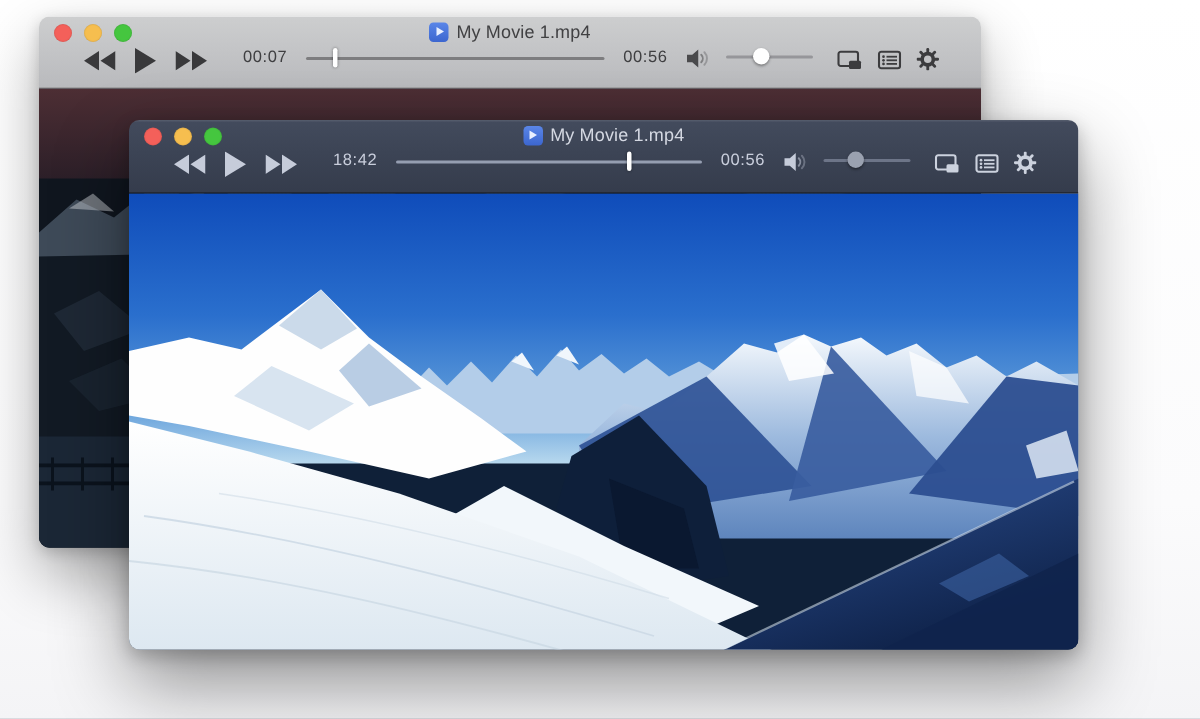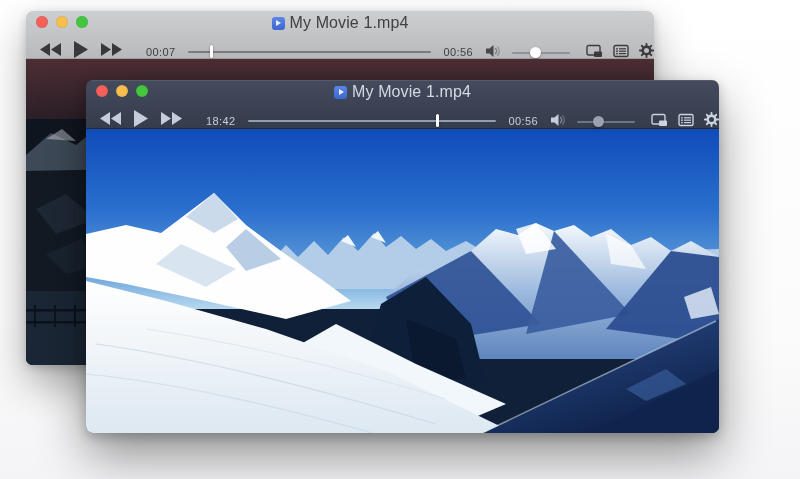--- a/index.html
+++ b/index.html
@@ -18,25 +18,25 @@
     box-shadow:inset 0 1px 0 rgba(255,255,255,.09);border-bottom:1px solid rgba(0,0,0,.45);}
   .titlebar{position:relative;height:21px;}
   .lights{position:absolute;left:10px;top:5px;display:flex;gap:8px;}
   .light{width:12px;height:12px;border-radius:50%;box-shadow:inset 0 0 1px rgba(0,0,0,.25);}
   .titlewrap{position:absolute;left:0;right:0;top:3px;display:flex;justify-content:center;
     align-items:center;gap:5px;}
   .fileicon{width:13px;height:13px;border-radius:3px;background:linear-gradient(180deg,#5a86e8,#3c66cf);
     display:flex;align-items:center;justify-content:center;}
   .fileicon .tri{width:0;height:0;border-left:5px solid #e8efff;border-top:3.5px solid transparent;
     border-bottom:3.5px solid transparent;margin-left:1px;}
-  .title{font-size:16px;font-weight:500;letter-spacing:.1px;}
+  .title{font-size:12px;font-weight:500;letter-spacing:.1px;}
   .back .title{color:#414143;}
   .front .title{color:#d4d8e2;}
   
-  .controls{display:flex;align-items:flex-end;height:26px;padding:0 0;margin-left:12px;}
+  .controls{display:flex;align-items:flex-start;height:26px;padding:0 28px;}
   .transport{display:flex;align-items:center;gap:13px;margin-left:2px;}
   .tbtn{display:flex;align-items:center;}
   .back .tbtn svg{fill:#39393b;}
   .front .tbtn svg{fill:#c6ccda;}
   .time{font-size:11px;letter-spacing:.4px;white-space:nowrap;}
   .back .time{color:#3f3f41;}
   .front .time{color:#c9cedc;}
   .cur{margin-left:24px;}
   .timeline{flex:1;position:relative;height:13px;margin:0 12px;}
   .tl-track{position:absolute;left:0;right:0;top:5.5px;height:2px;border-radius:1px;}

